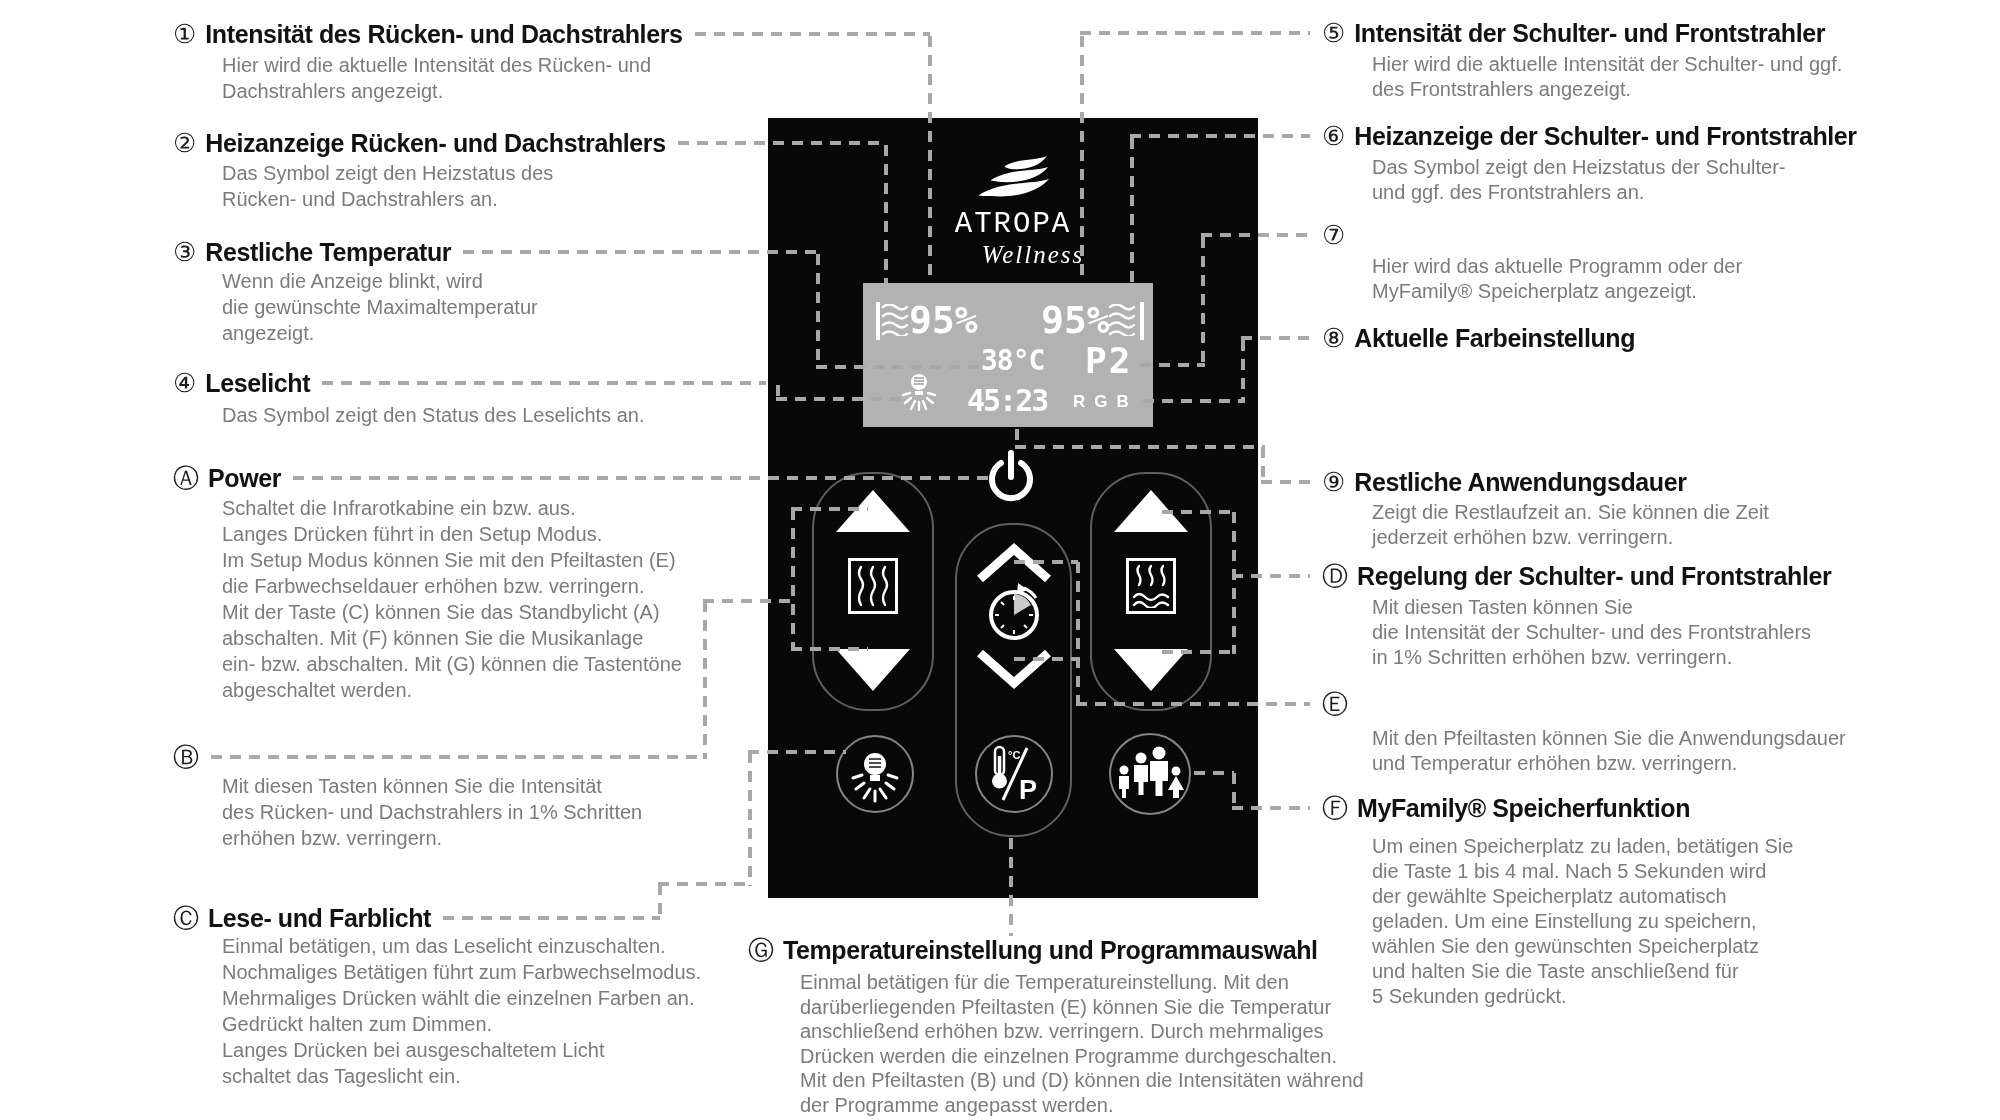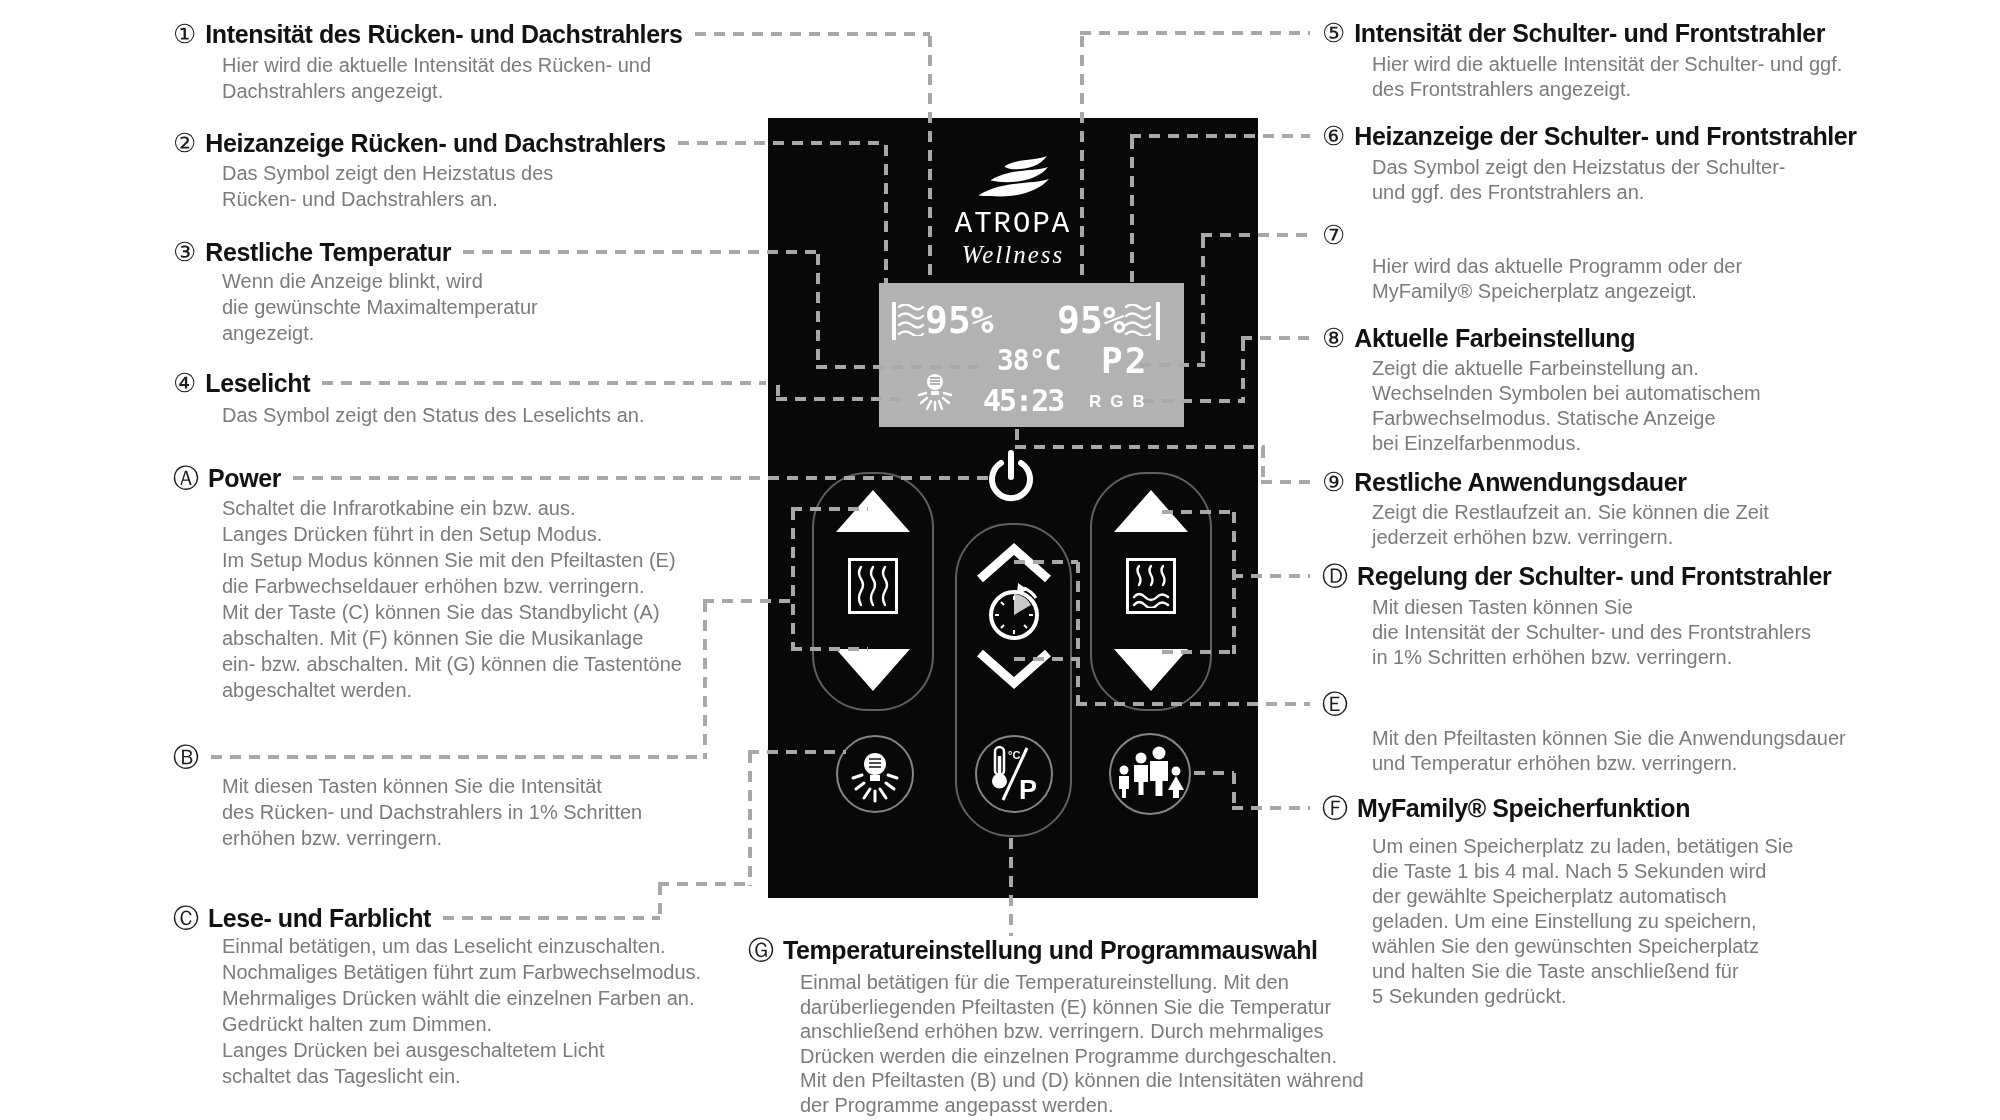--- a/index.html
+++ b/index.html
@@ -23,23 +23,23 @@
          background:repeating-linear-gradient(90deg,#a8a8a8 0 11px,transparent 11px 19px);}
   .abody{position:absolute;font-size:20px;line-height:26px;color:#7b7b7b;
          white-space:pre-line;}
   .abody.rt{line-height:25px;}
 
   
   .panel{position:absolute;left:768px;top:118px;width:490px;height:780px;background:#080808;}
   .brand{position:absolute;left:0;width:100%;text-align:center;color:#fff;
          font-family:"Liberation Serif",serif;}
   .brand-main{top:90px;font-size:29px;letter-spacing:2px;font-family:Liberation Mono, monospace;}
-  .brand-sub{top:123px;font-size:25px;font-style:italic;letter-spacing:2px;}
-
-  .lcd{position:absolute;left:111px;top:165px;width:290px;height:144px;background:#b2b2b2;padding-left:15px;}
+  .brand-sub{top:123px;font-size:25px;font-style:italic;letter-spacing:2px;padding-left:20px;}
+
+  .lcd{position:absolute;left:95px;top:165px;width:290px;height:144px;background:#b2b2b2;}
   .seg{position:absolute;color:#fff;font-family:"DejaVu Sans Mono",monospace;font-weight:bold;line-height:1;}
   .lcd-bar{position:absolute;width:4px;height:38px;background:#fff;top:19px;}
 
   .grp{position:absolute;width:118px;height:235px;border:2px solid #5f5f5f;border-radius:56px;}
   .grp-c{position:absolute;left:187px;top:405px;width:113px;height:310px;
          border:2px solid #5f5f5f;border-radius:56px;}
   .tri-up{position:absolute;left:22px;width:0;height:0;
           border-left:37px solid transparent;border-right:37px solid transparent;
           border-bottom:42px solid #fff;}
   .tri-dn{position:absolute;left:22px;width:0;height:0;
@@ -332,24 +332,20 @@
     <span class="anum">⑦</span>
   </div>
   <div class="abody rt" style="left:1372px;top:254px">Hier wird das aktuelle Programm oder der
 MyFamily® Speicherplatz angezeigt.</div>
 
   <div class="ahead" style="left:1241px;top:321px">
     <span class="adash" style="width:69px"></span>
     <span class="anum">⑧</span>
     <span class="atitle">Aktuelle Farbeinstellung</span>
   </div>
-  <div class="abody rt" style="left:1372px;top:356px">Zeigt die aktuelle Farbeinstellung an.
-Wechselnden Symbolen bei automatischem
-Farbwechselmodus. Statische Anzeige
-bei Einzelfarbenmodus.</div>
 
   <div class="ahead" style="left:1261px;top:465px">
     <span class="adash" style="width:49px"></span>
     <span class="anum">⑨</span>
     <span class="atitle">Restliche Anwendungsdauer</span>
   </div>
   <div class="abody rt" style="left:1372px;top:500px">Zeigt die Restlaufzeit an. Sie können die Zeit
 jederzeit erhöhen bzw. verringern.</div>
 
   <div class="ahead" style="left:1232px;top:559px">

